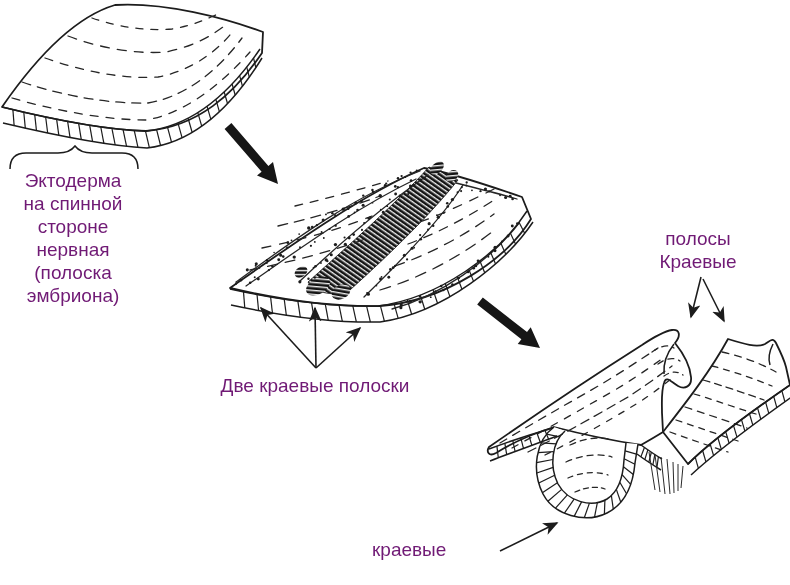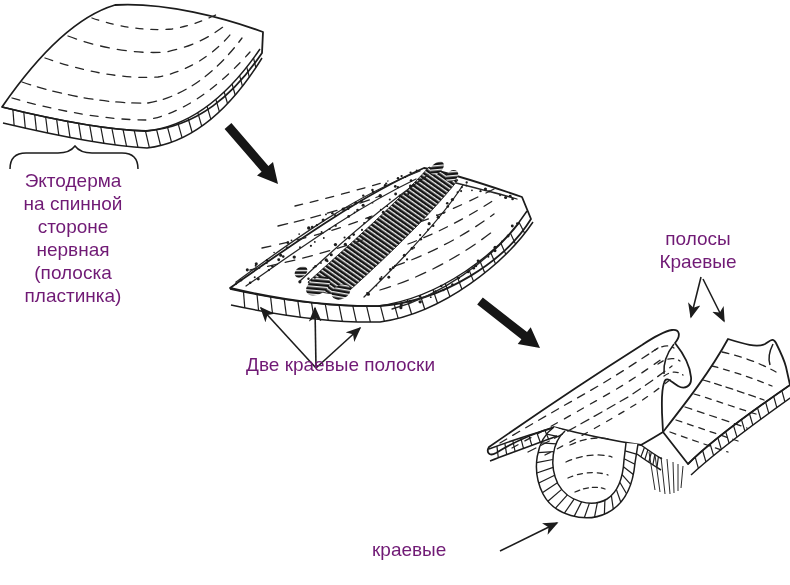--- a/index.html
+++ b/index.html
@@ -375,24 +375,24 @@
       <line x1="678" y1="464" x2="678" y2="491" class="hline"></line>
       <line x1="683" y1="466" x2="681" y2="488" class="hline"></line>
     </svg>
 
   <div class="lbl ctr" style="left:0px;top:169px;width:146px;">
     <div>Эктодерма</div>
     <div>на спинной</div>
     <div>стороне</div>
     <div>нервная</div>
     <div>(полоска</div>
-    <div>пластинка)</div>
+    <div>эмбриона)</div>
   </div>
 
-  <div class="lbl ctr" style="left:195px;top:353px;width:240px;text-align:right;">
+  <div class="lbl ctr" style="left:195px;top:374px;width:240px;">
     <div>Две краевые полоски</div>
   </div>
 
   <div class="lbl ctr" style="left:638px;top:227px;width:120px;">
     <div>полосы</div>
     <div>Краевые</div>
   </div>
 
   <div class="lbl" style="left:372px;top:538px;width:150px;">
     <div>краевые</div>

